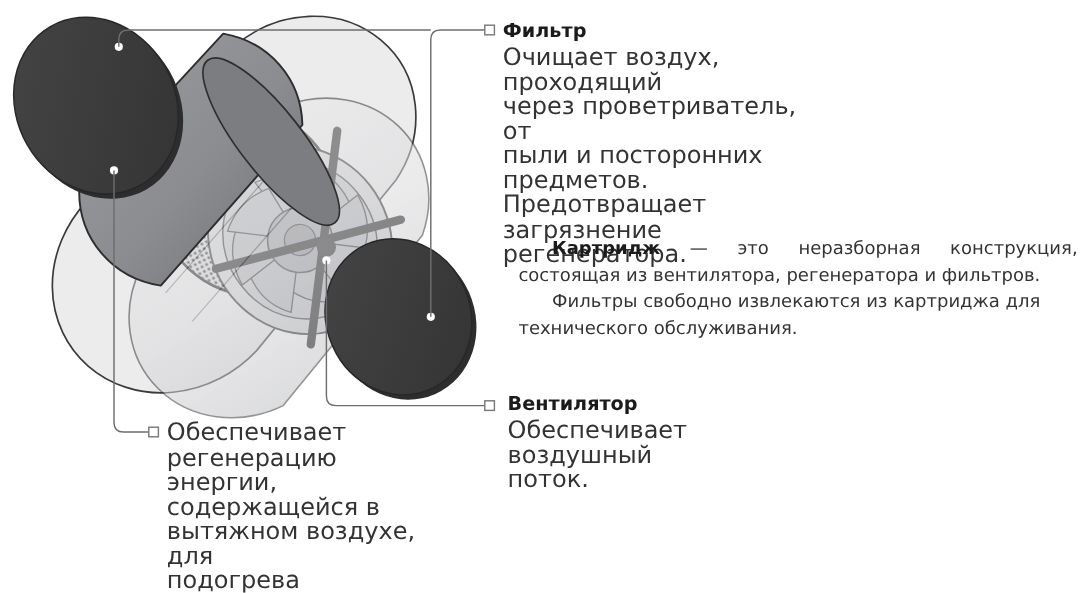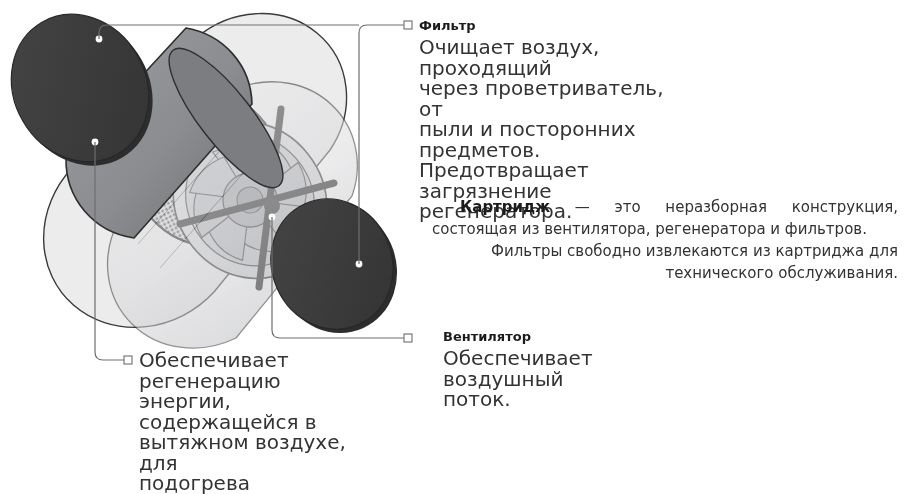--- a/index.html
+++ b/index.html
@@ -37,40 +37,40 @@
     height: 494px;
     pointer-events: none;
   }
 
   
   .callout {
     position: absolute;
   }
   .callout-title {
     font-weight: bold;
-    font-size: 13px;
+    font-size: 16px;
     line-height: 20px;
     color: #1b1b1b;
     margin: 0 0 1px 0;
   }
   .callout-body {
     font-size: 20px;
     line-height: 20.5px;
     color: #333333;
     margin: 0;
     white-space: pre-line;
   }
 
   #callout-filter {
     left: 419px;
     top: 16px;
     width: 250px;
   }
   #callout-fan {
-    left: 443px;
+    left: 423px;
     top: 327px;
     width: 250px;
   }
   #callout-regenerator {
     left: 139px;
     top: 350px;
     width: 230px;
   }
 
   
@@ -86,21 +86,21 @@
     text-justify: inter-word;
   }
   #cartridge-note p {
     margin: 0;
     text-indent: 28px;
   }
   #cartridge-note b {
     color: #1b1b1b;
   }
   #cartridge-note p:last-child {
-    text-align: right;
+    text-align: left;
   }
 </style>
 </head>
 <body>
 
 <div id="page">
 
   <div id="illustration">
     <svg width="420" height="360" viewBox="0 0 420 360" xmlns="http://www.w3.org/2000/svg">
       <defs>

